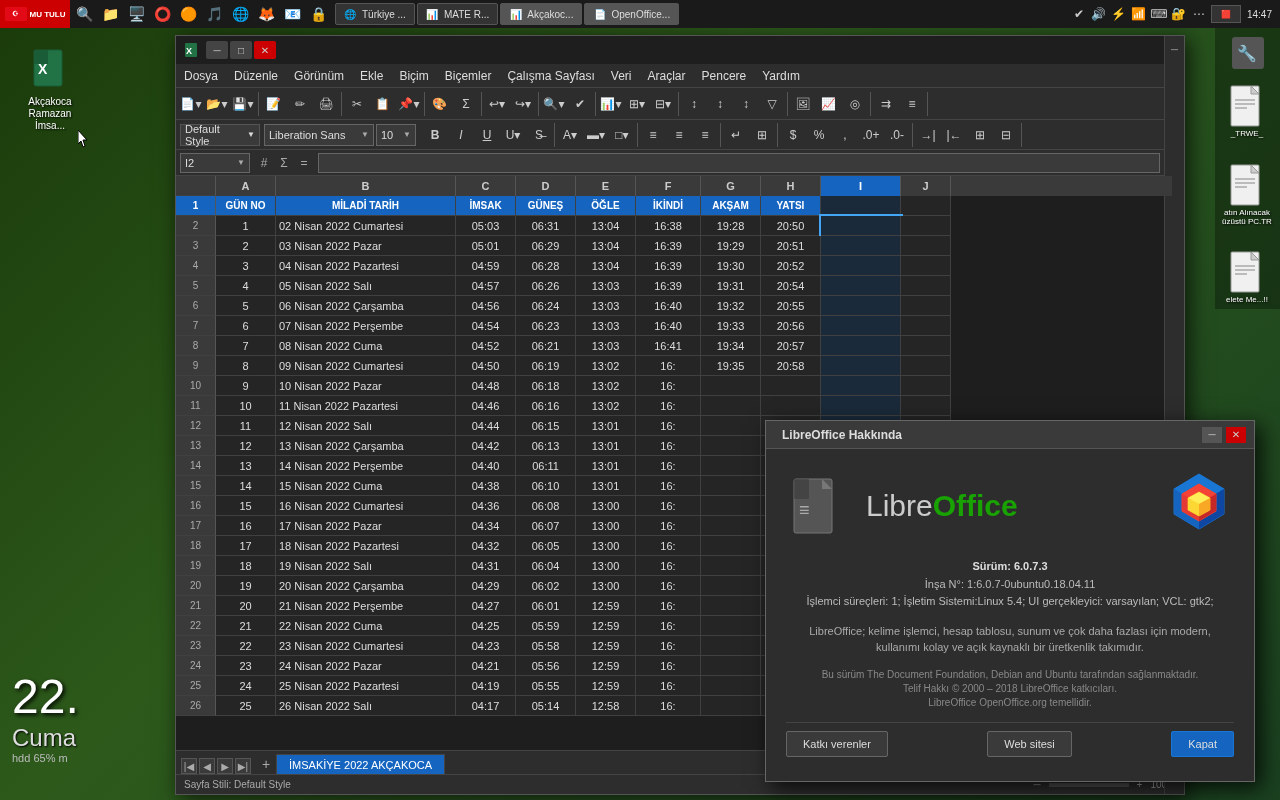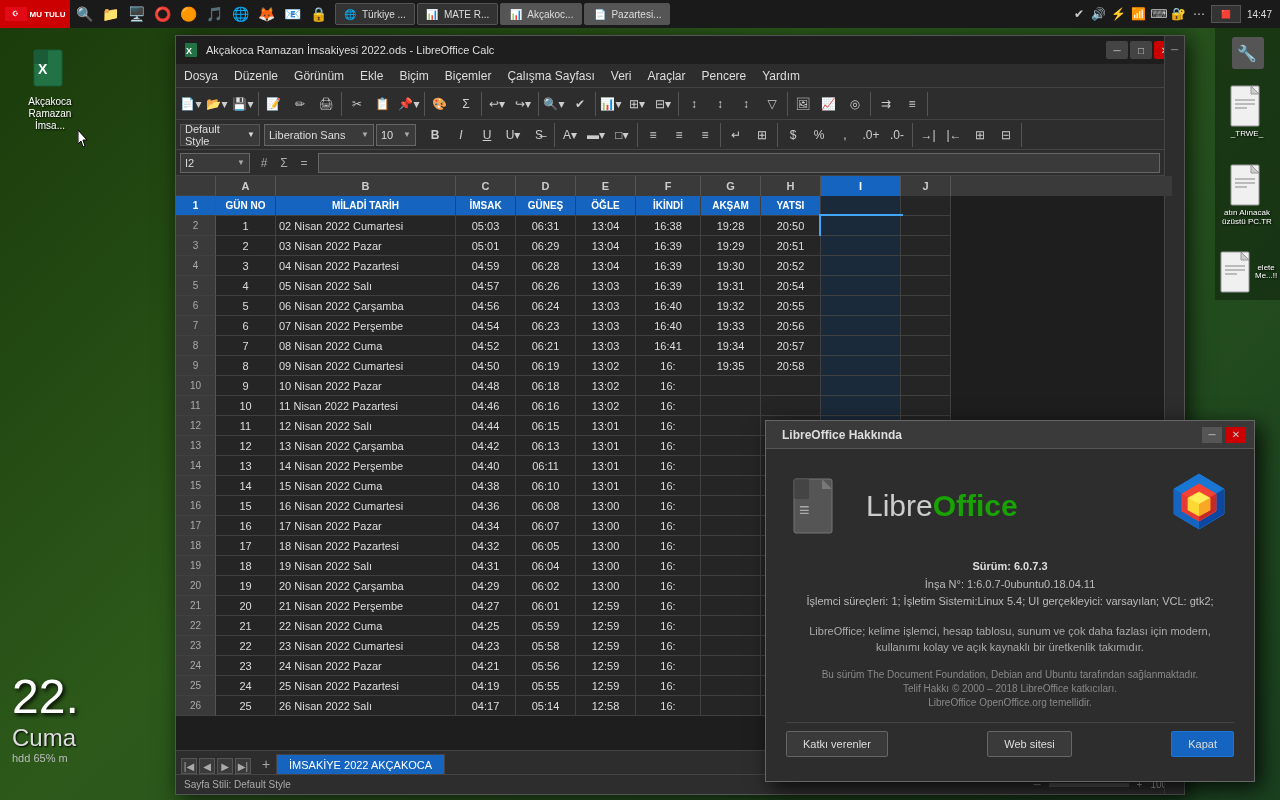--- a/index.html
+++ b/index.html
@@ -748,21 +748,21 @@
       <div class="task-window-btn">
         <div class="tw-icon">📊</div>
         <span>MATE R...</span>
       </div>
       <div class="task-window-btn active">
         <div class="tw-icon">📊</div>
         <span>Akçakoc...</span>
       </div>
       <div class="task-window-btn active">
         <div class="tw-icon">📄</div>
-        <span>Pazartesi...</span>
+        <span>OpenOffice...</span>
       </div>
     </div>
 
     <div class="system-tray">
       <div class="tray-icon">✔</div>
       <div class="tray-icon">🔊</div>
       <div class="tray-icon">⚡</div>
       <div class="tray-icon">📶</div>
       <div class="tray-icon">⌨</div>
       <div class="tray-icon">🔐</div>
@@ -817,21 +817,21 @@
           <svg width="36" height="44" viewBox="0 0 36 44">
             <rect x="2" y="2" width="28" height="40" rx="1" fill="#f0f0f0" stroke="#999" stroke-width="1"></rect>
             <polygon points="22,2 30,10 22,10" fill="#ccc" stroke="#999" stroke-width="1"></polygon>
             <line x1="6" y1="16" x2="26" y2="16" stroke="#aaa" stroke-width="1.5"></line>
             <line x1="6" y1="20" x2="26" y2="20" stroke="#aaa" stroke-width="1.5"></line>
             <line x1="6" y1="24" x2="18" y2="24" stroke="#aaa" stroke-width="1.5"></line>
           </svg>
         </div>
         <div style="color:white;font-size:8px;text-align:center;text-shadow:1px 1px 2px #000;line-height:1.1;">atın Alınacak<br>üzüstü PC.TR</div>
       </div>
-      <div style="width:56px;display:flex;align-items:center;cursor:pointer;margin-top:4px;">
+      <div style="width:56px;display:flex;flex-direction:column;align-items:center;cursor:pointer;margin-top:4px;">
         <div style="width:40px;height:48px;position:relative;display:flex;align-items:center;justify-content:center;">
           <svg width="36" height="44" viewBox="0 0 36 44">
             <rect x="2" y="2" width="28" height="40" rx="1" fill="#f0f0f0" stroke="#999" stroke-width="1"></rect>
             <polygon points="22,2 30,10 22,10" fill="#ccc" stroke="#999" stroke-width="1"></polygon>
             <line x1="6" y1="16" x2="26" y2="16" stroke="#aaa" stroke-width="1.5"></line>
             <line x1="6" y1="20" x2="26" y2="20" stroke="#aaa" stroke-width="1.5"></line>
             <line x1="6" y1="24" x2="18" y2="24" stroke="#aaa" stroke-width="1.5"></line>
           </svg>
         </div>
         <div style="color:white;font-size:8px;text-align:center;text-shadow:1px 1px 2px #000;line-height:1.1;">elete Me...!!</div>
@@ -847,21 +847,20 @@
 
   <div class="calc-window">
 
     <div class="calc-titlebar">
       <div class="ct-icon">
         <svg width="16" height="16" viewBox="0 0 16 16">
           <rect x="1" y="1" width="12" height="14" rx="1" fill="#217346"></rect>
           <text x="2" y="12" font-size="9" fill="white" font-weight="bold">X</text>
         </svg>
       </div>
-      <div class="ct-title">Akçakoca Ramazan İmsakiyesi 2022.ods - LibreOffice Calc</div>
       <div class="ct-controls">
         <button class="ct-btn">─</button>
         <button class="ct-btn">□</button>
         <button class="ct-btn close">✕</button>
       </div>
     </div>
 
     <div class="calc-menubar">
       <div class="menu-item">Dosya</div>
       <div class="menu-item">Düzenle</div>

